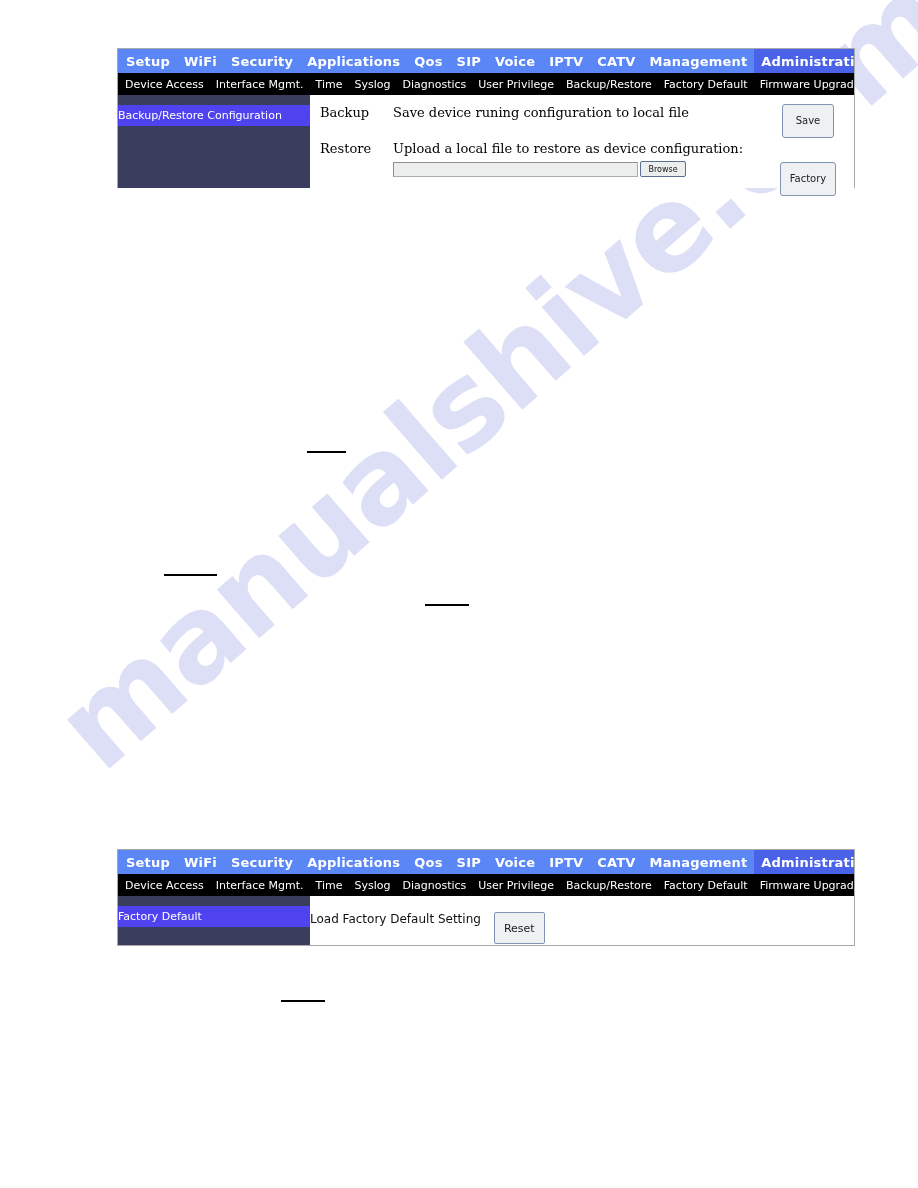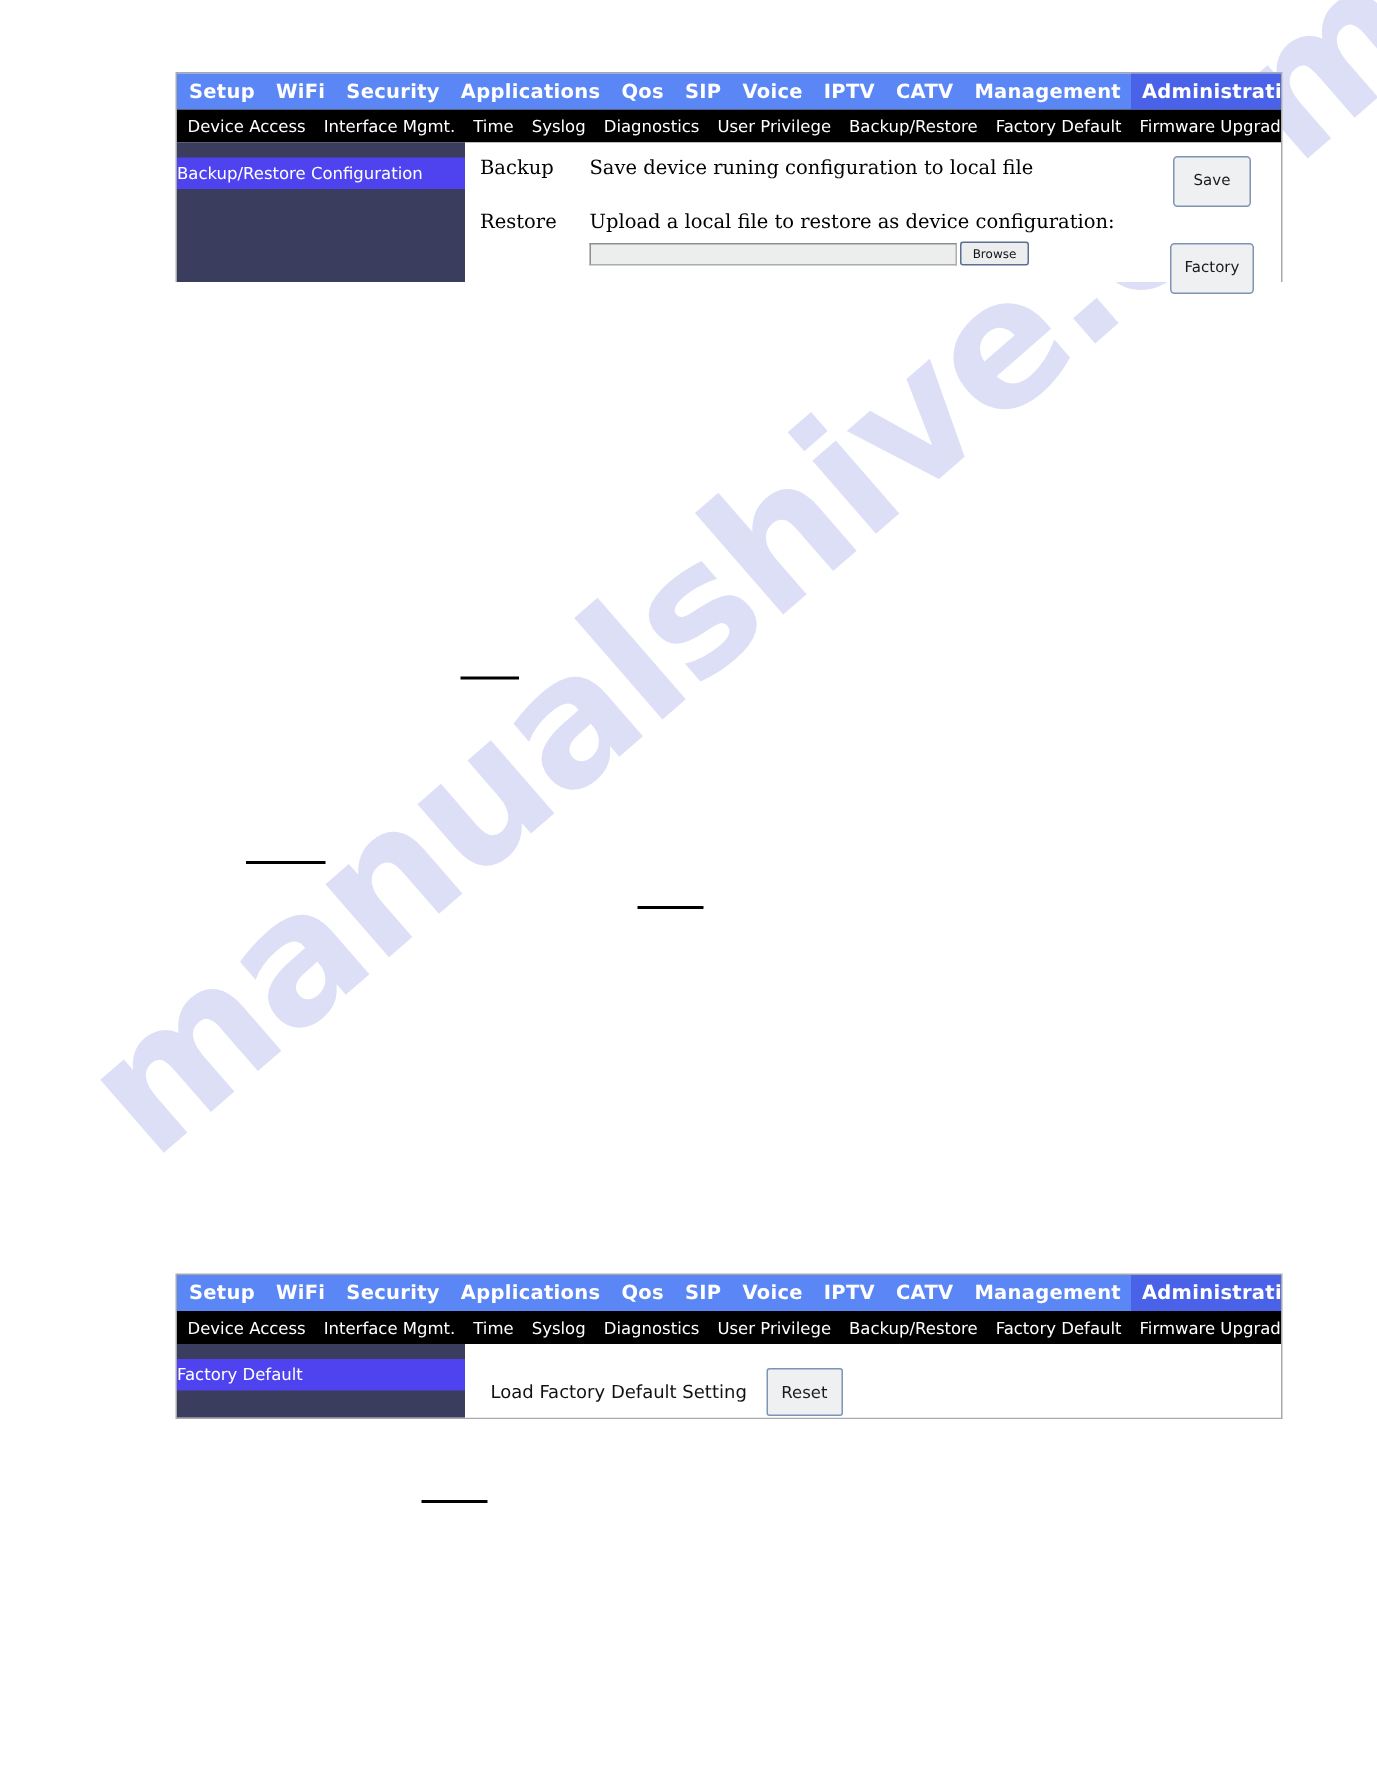--- a/index.html
+++ b/index.html
@@ -201,23 +201,22 @@
     align-items: center;
     justify-content: center;
     font-family: "DejaVu Sans", sans-serif;
     font-size: 8px;
     color: #12131a;
     cursor: pointer;
   }
 
   .factory-row {
     display: flex;
-    align-items: center;
     gap: 13px;
-    padding: 16px 0 0 17px;
+    padding: 16px 0 0 0;
   }
   .factory-label {
     font-family: "DejaVu Sans", sans-serif;
     font-size: 12px;
     color: #111111;
     white-space: nowrap;
   }
 </style>
 </head>
 <body>

